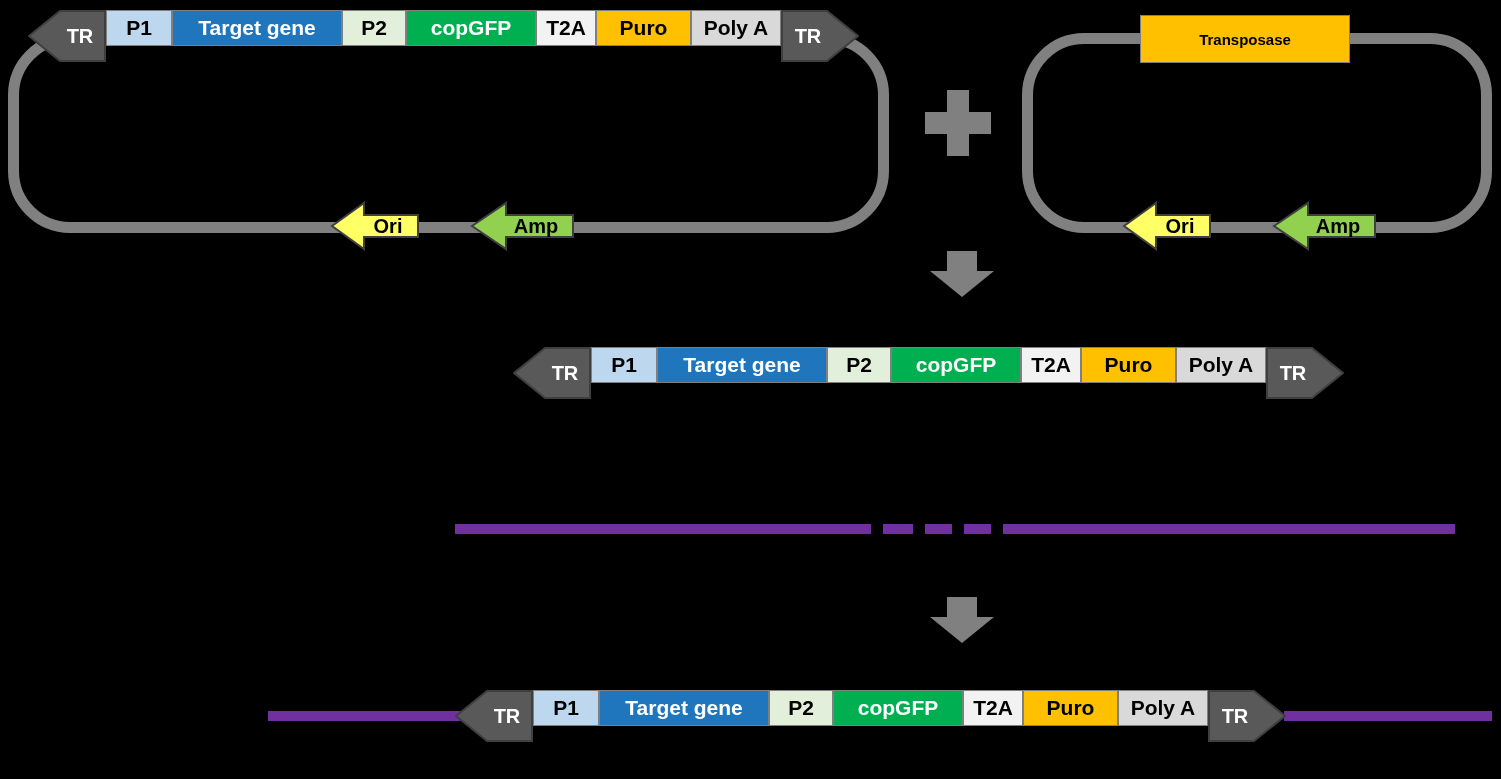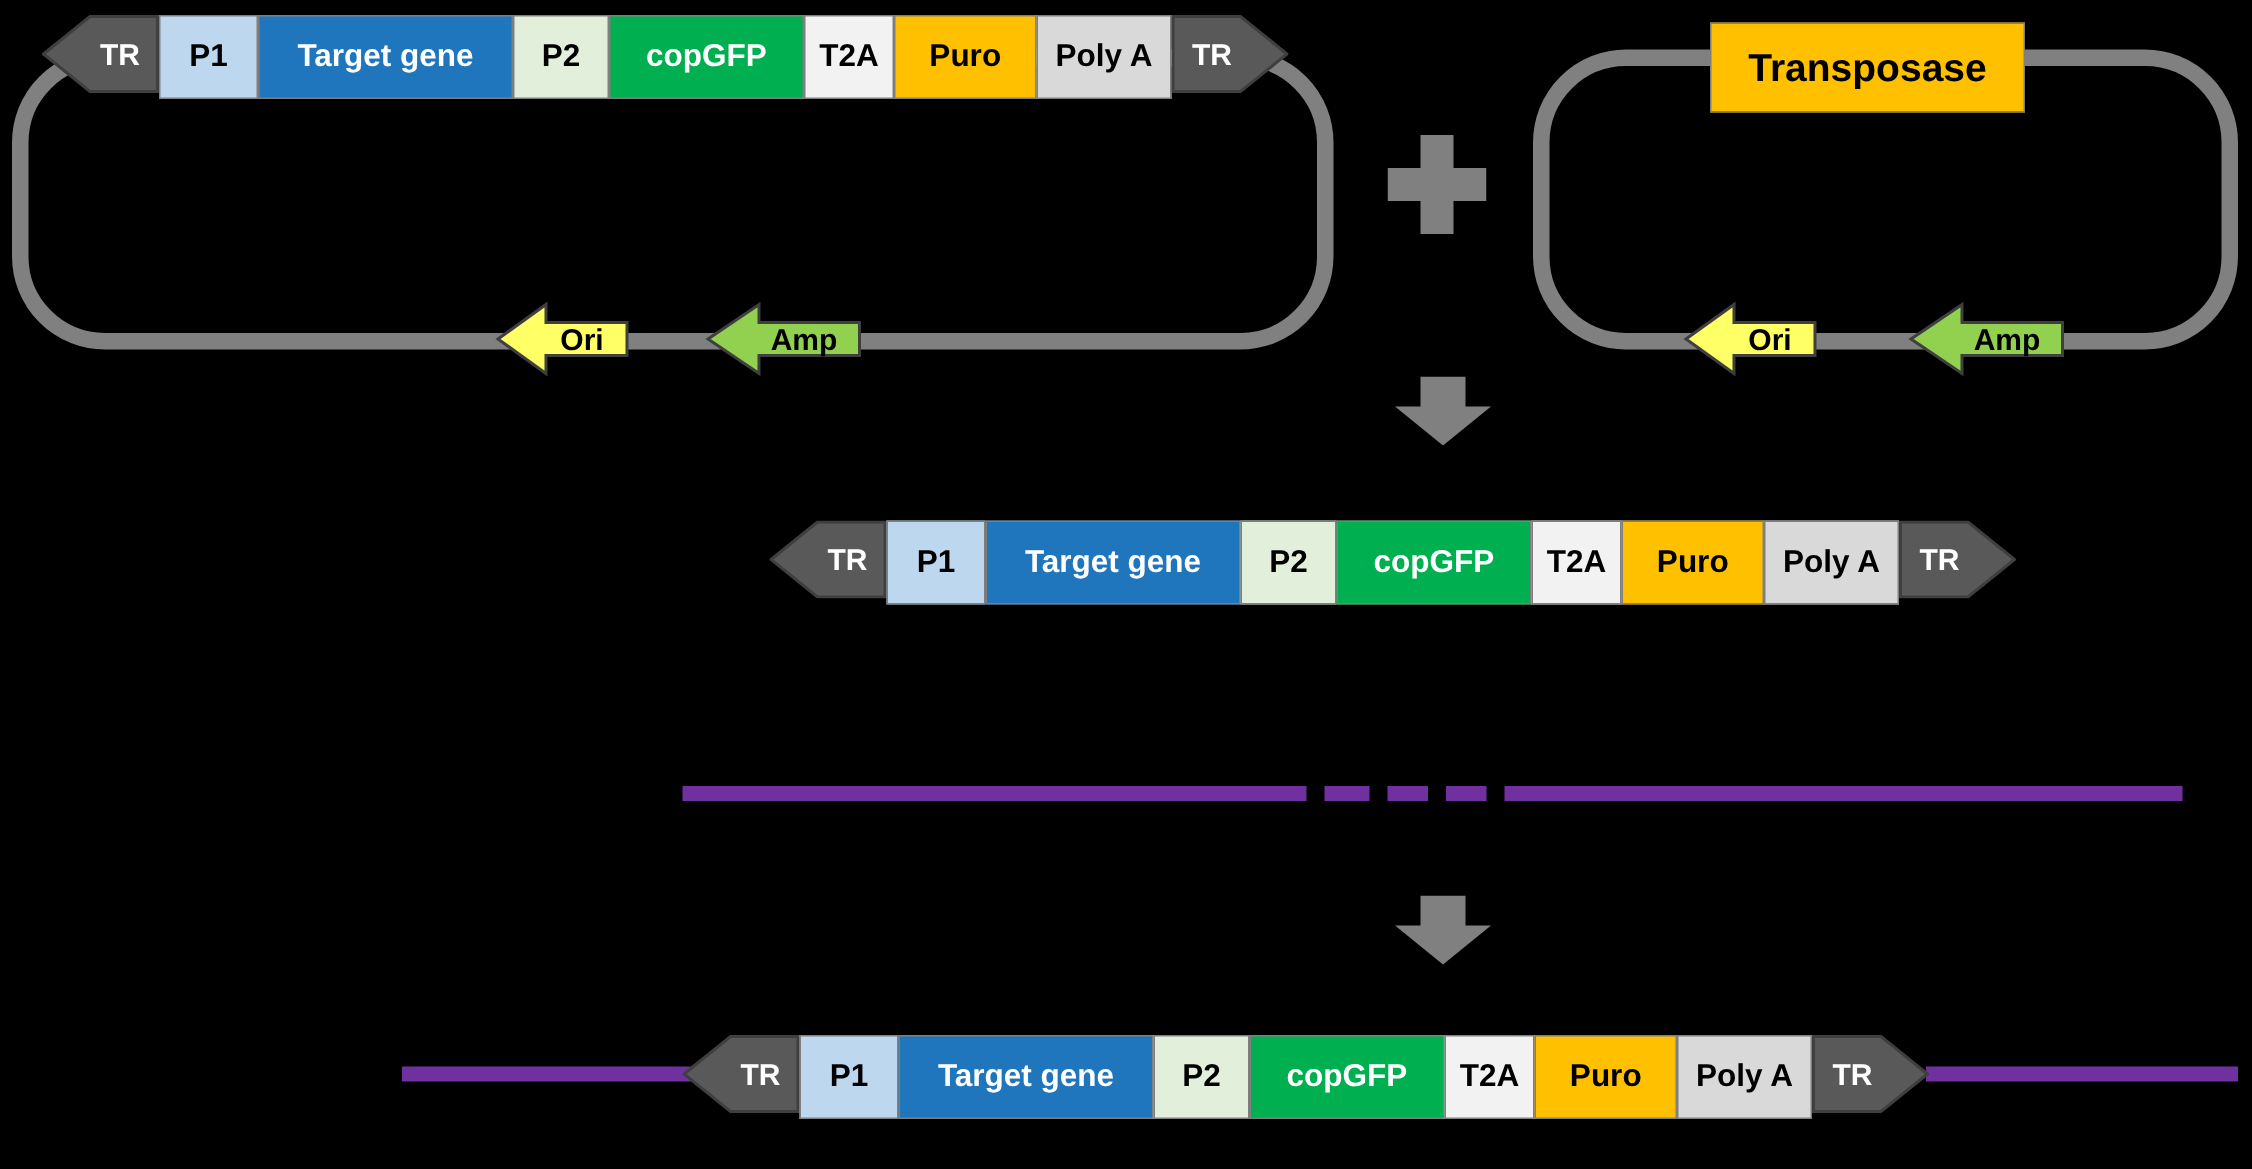--- a/index.html
+++ b/index.html
@@ -29,29 +29,29 @@
     display: flex;
     height: 52px;
     z-index: 3;
   }
   .seg {
     box-sizing: border-box;
     border: 1px solid var(--segment-border, #7f7f7f);
     display: flex; align-items: center; justify-content: center;
     font-size: 21px;
     white-space: nowrap;
-    height: 56px;
+    height: 36px;
   }
   .tr-arrow { width: 78px; height: 52px; flex: none; }
 
   .gene-box {
     position: absolute;
-    left: 1140px; top: 15px; width: 210px; height: 60px;
+    left: 1140px; top: 15px; width: 210px; height: 48px;
     display: flex; align-items: center; justify-content: center;
-    font-size: 26px;
+    font-size: 15px;
     box-sizing: border-box;
     border: 1px solid var(--segment-border, #7f7f7f);
     background: var(--gene-box-bg, #FFC000);
     color: var(--gene-box-fg, #000);
     z-index: 3;
   }
 
   .marker { position: absolute; z-index: 4; overflow: visible; }
   .ori-shape { fill: var(--ori-fill, #FFFF66); stroke: var(--arrow-stroke, #3F3F3F); stroke-width: 2; }
   .amp-shape { fill: var(--amp-fill, #92D050); stroke: var(--arrow-stroke, #3F3F3F); stroke-width: 2; }

